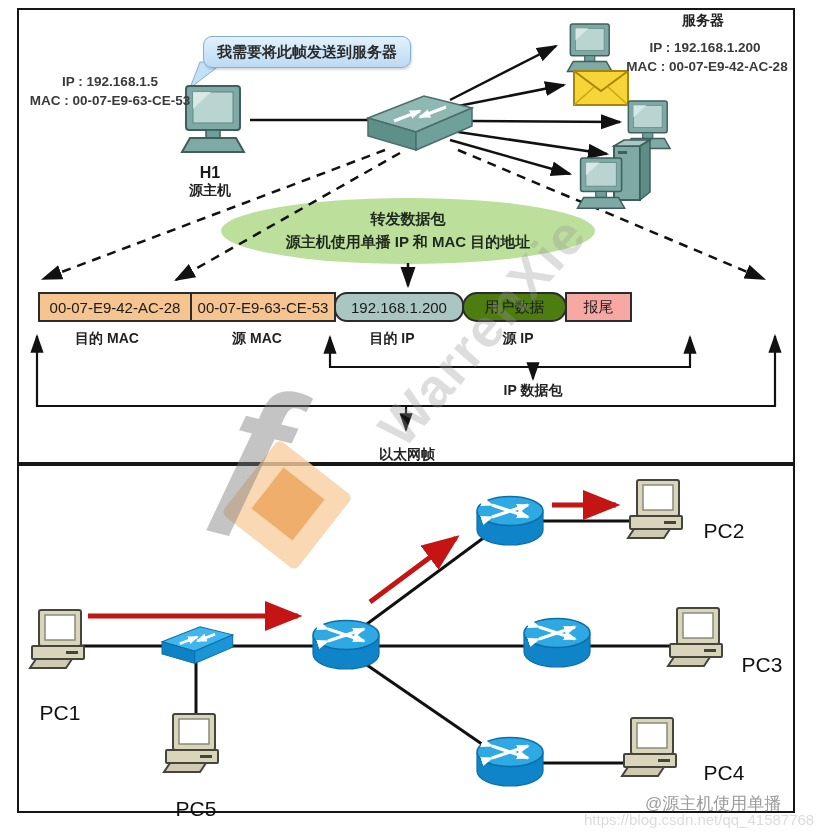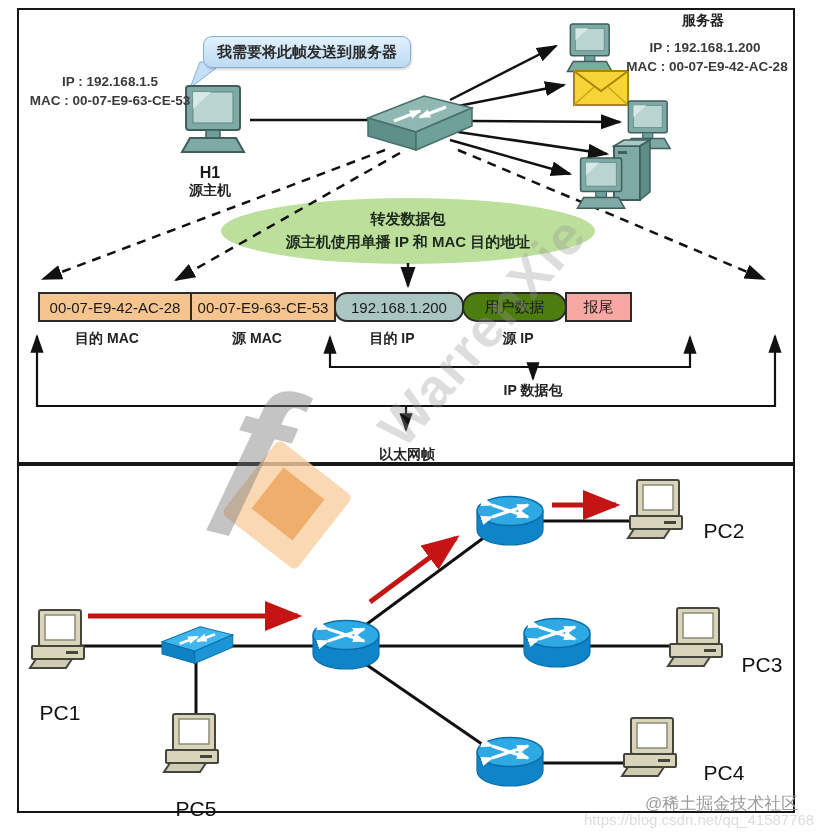--- a/index.html
+++ b/index.html
@@ -219,16 +219,16 @@
   <div class="txt c lbl" style="left:473px;top:382px;width:120px;z-index:4">IP 数据包</div>
   <div class="txt c lbl" style="left:347px;top:446px;width:120px;z-index:4">以太网帧</div>
 
   <div class="txt c pc-label" style="left:28px;top:682px;width:64px">PC1</div>
   <div class="txt c pc-label" style="left:692px;top:500px;width:64px">PC2</div>
   <div class="txt c pc-label" style="left:730px;top:634px;width:64px">PC3</div>
   <div class="txt c pc-label" style="left:692px;top:742px;width:64px">PC4</div>
   <div class="txt c pc-label" style="left:164px;top:778px;width:64px">PC5</div>
 
   <div class="wm txt" id="wm-diag">WarrenXie</div>
-  <div class="wm txt" id="wm-comm">@稀土掘金技术社区</div>
+  <div class="wm txt" id="wm-comm">@源主机使用单播</div>
   <div class="wm txt" id="wm-url">https://blog.csdn.net/qq_41587768</div>
 
 </div>
 
 </body></html>

